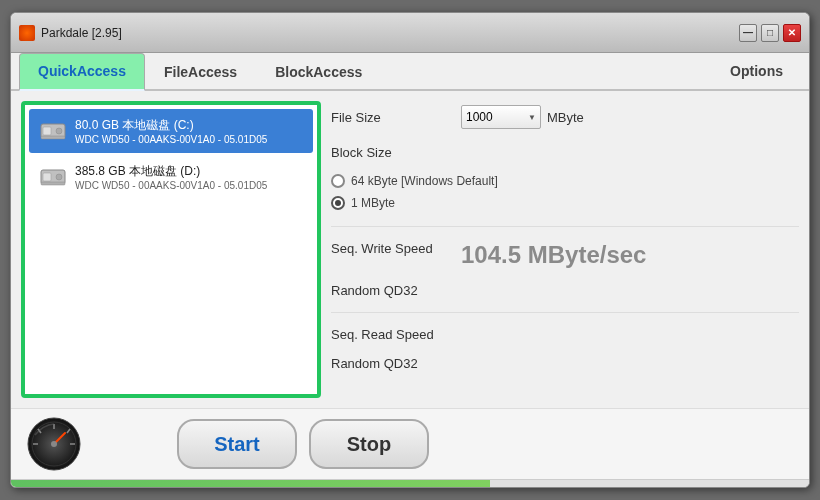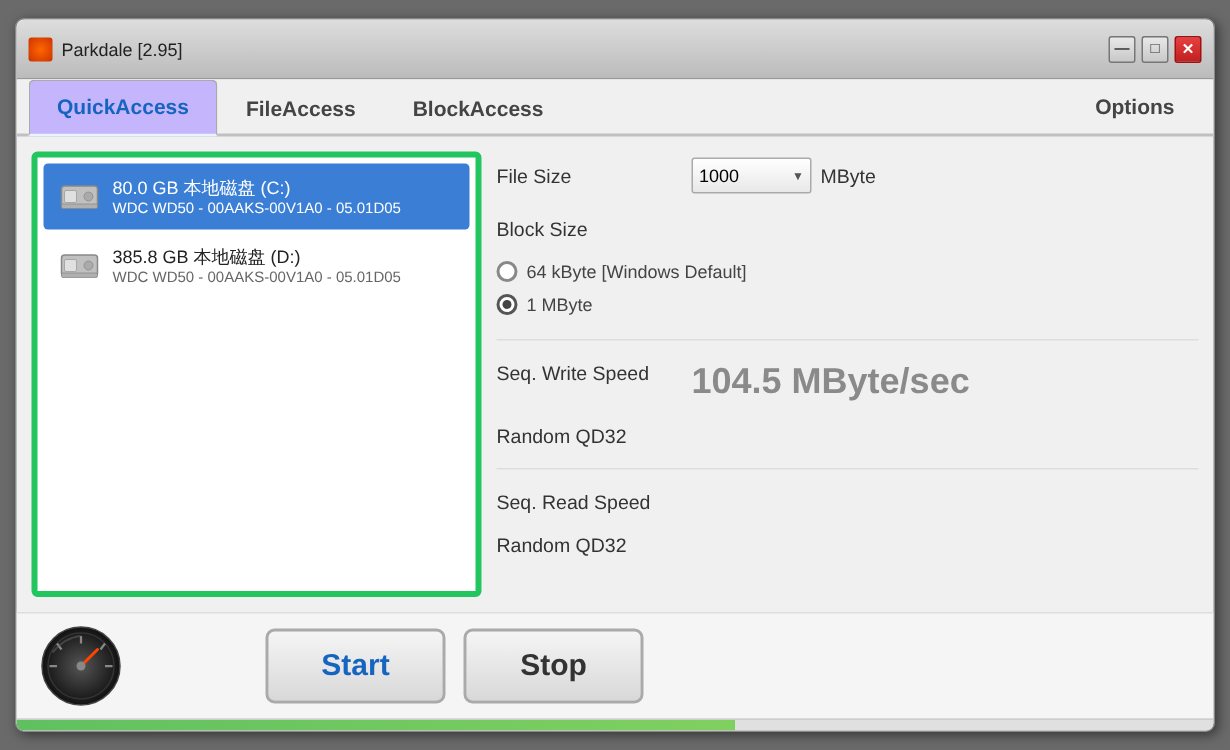--- a/index.html
+++ b/index.html
@@ -84,21 +84,21 @@
       font-weight: bold;
       cursor: pointer;
       color: #444;
       border: 1px solid transparent;
       border-bottom: none;
       border-radius: 4px 4px 0 0;
       display: flex;
       align-items: center;
     }
     .tab.active {
-      background: #c4b5fd;
+      background: #86efac;
       border-color: #aaa;
       color: #1565c0;
       margin-bottom: -2px;
       padding-bottom: 10px;
       border-bottom: 2px solid #e8f4ff;
     }
     .tab-options {
       margin-left: auto;
       padding: 8px 18px;
       font-size: 14px;
@@ -280,21 +280,21 @@
     .action-buttons {
       display: flex;
       gap: 12px;
       margin-left: 80px;
     }
     .btn {
       width: 120px;
       height: 50px;
       font-size: 20px;
       font-weight: bold;
-      border-radius: 6px;
+      border-radius: 17px;
       border: 2px solid #999;
       cursor: pointer;
       display: flex;
       align-items: center;
       justify-content: center;
       text-align: center;
     }
     .btn-start {
       background: linear-gradient(to bottom, #f5f5f5, #d8d8d8);
       color: #1565c0;

